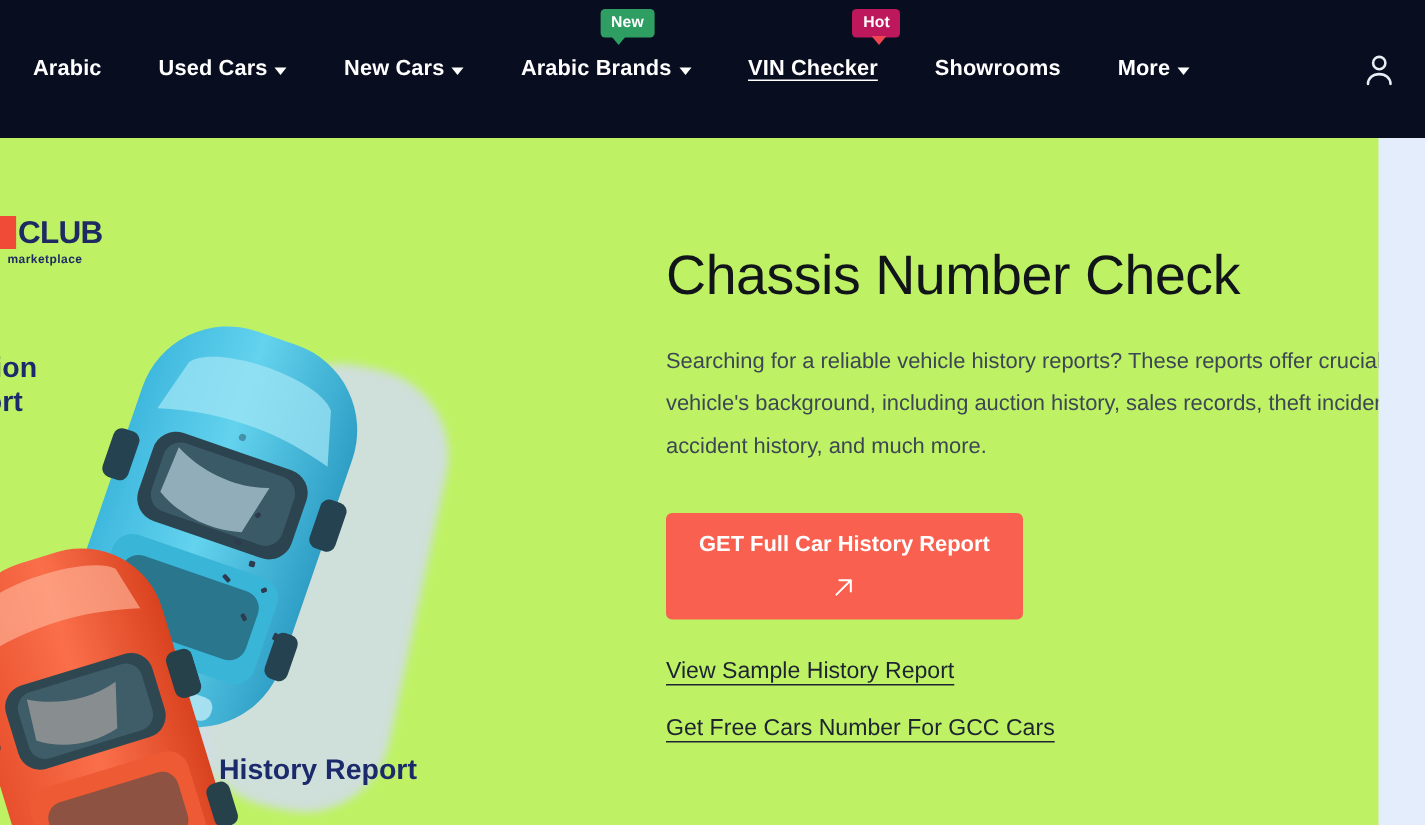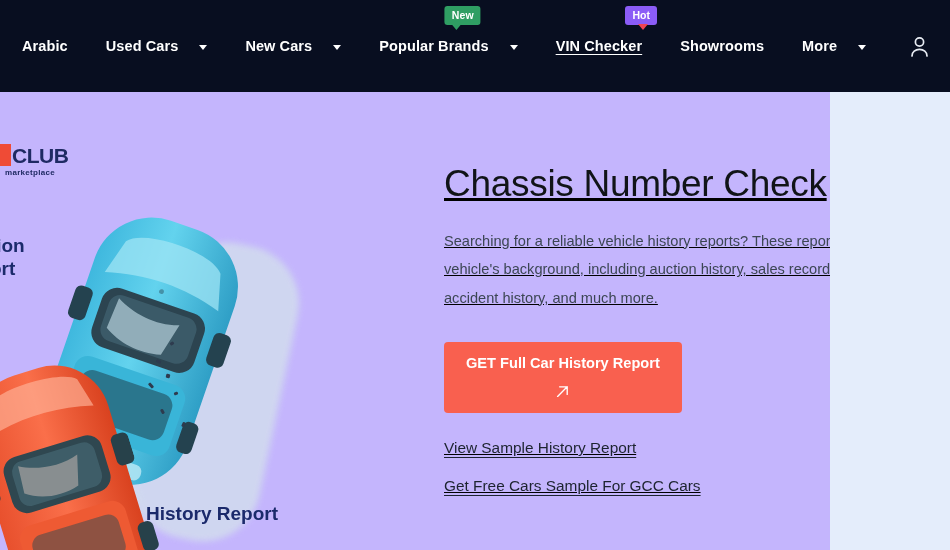--- a/index.html
+++ b/index.html
@@ -30,21 +30,21 @@
     display: flex;
     align-items: center;
     gap: 0;
     flex: 1;
   }
 
   .nav-item {
     position: relative;
     display: flex;
     align-items: center;
-    gap: 21px;
+    gap: 5px;
     color: #ffffff;
     font-size: 14.5px;
     font-weight: 600;
     letter-spacing: 0.1px;
     padding: 6px 19px;
     cursor: pointer;
     white-space: nowrap;
   }
   .nav-item:first-child { padding-left: 0; }
 
@@ -83,43 +83,42 @@
     position: absolute;
     bottom: -5px;
     left: 7px;
     width: 0; height: 0;
     border-left: 5px solid transparent;
     border-right: 5px solid transparent;
     border-top: 6px solid currentColor;
   }
   .badge-new { background: #2f9e63; }
   .badge-new::after { color: #2f9e63; }
-  .badge-hot { background: #8b5cf6; left: auto; right: 4px; transform: none; }
+  .badge-hot { background: #be185d; left: auto; right: 4px; transform: none; }
   .badge-hot::after { left: auto; right: 9px; color: #ef4452; }
 
   .account-icon {
     margin-left: auto;
     width: 26px;
     height: 26px;
     display: flex;
     align-items: center;
     justify-content: center;
     cursor: pointer;
     flex: 0 0 auto;
   }
 
   
   .hero {
     position: relative;
-    width: 830px;
+    width: 919px;
     height: 458px;
-    background: #c4b5fd;
+    background: #bef264;
     display: flex;
     overflow: hidden;
-    text-decoration: underline;
   }
 
   
   .illustration {
     position: relative;
     width: 430px;
     height: 458px;
     flex: 0 0 430px;
     overflow: hidden;
   }
@@ -272,21 +271,21 @@
       <span class="caret"></span>
     </div>
 
     <div class="nav-item">
       <span class="nav-label">New Cars</span>
       <span class="caret"></span>
     </div>
 
     <div class="nav-item">
       <span class="badge badge-new">New</span>
-      <span class="nav-label">Popular Brands</span>
+      <span class="nav-label">Arabic Brands</span>
       <span class="caret"></span>
     </div>
 
     <div class="nav-item active">
       <span class="badge badge-hot">Hot</span>
       <span class="nav-label">VIN Checker</span>
     </div>
 
 
     <div class="nav-item">
@@ -402,17 +401,17 @@
 
     <button class="cta-button">
       <span>GET Full Car History Report</span>
       <svg width="15" height="15" viewBox="0 0 15 15" fill="none">
         <path d="M2.6 12.4L12.2 2.8M4.6 2.8h7.6v7.6" stroke="#ffffff" stroke-width="1.35" stroke-linecap="round" stroke-linejoin="round"></path>
       </svg>
     </button>
 
     <div class="link-list">
       <a class="hero-link">View Sample History Report</a>
-      <a class="hero-link">Get Free Cars Sample For GCC Cars</a>
+      <a class="hero-link">Get Free Cars Number For GCC Cars</a>
     </div>
 
   </div>
 </div>
 
 </body></html>

